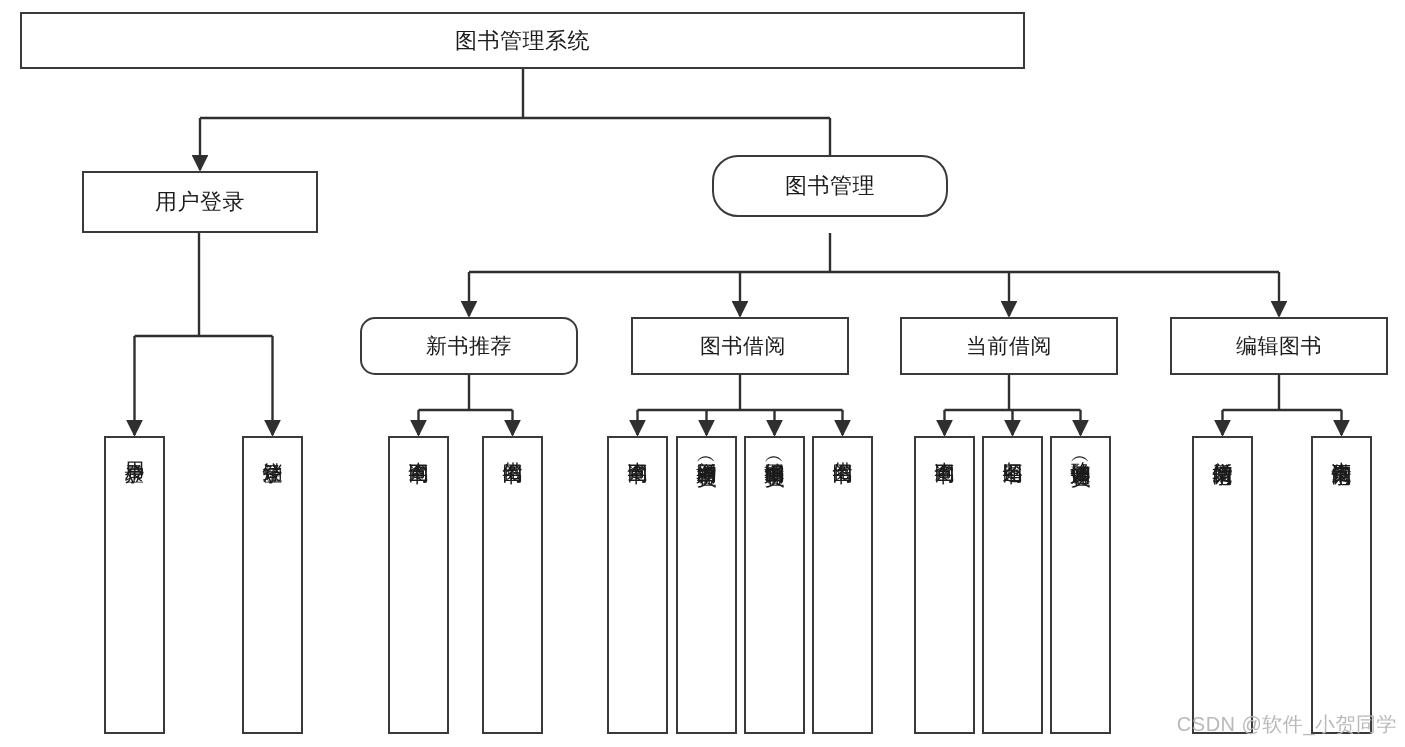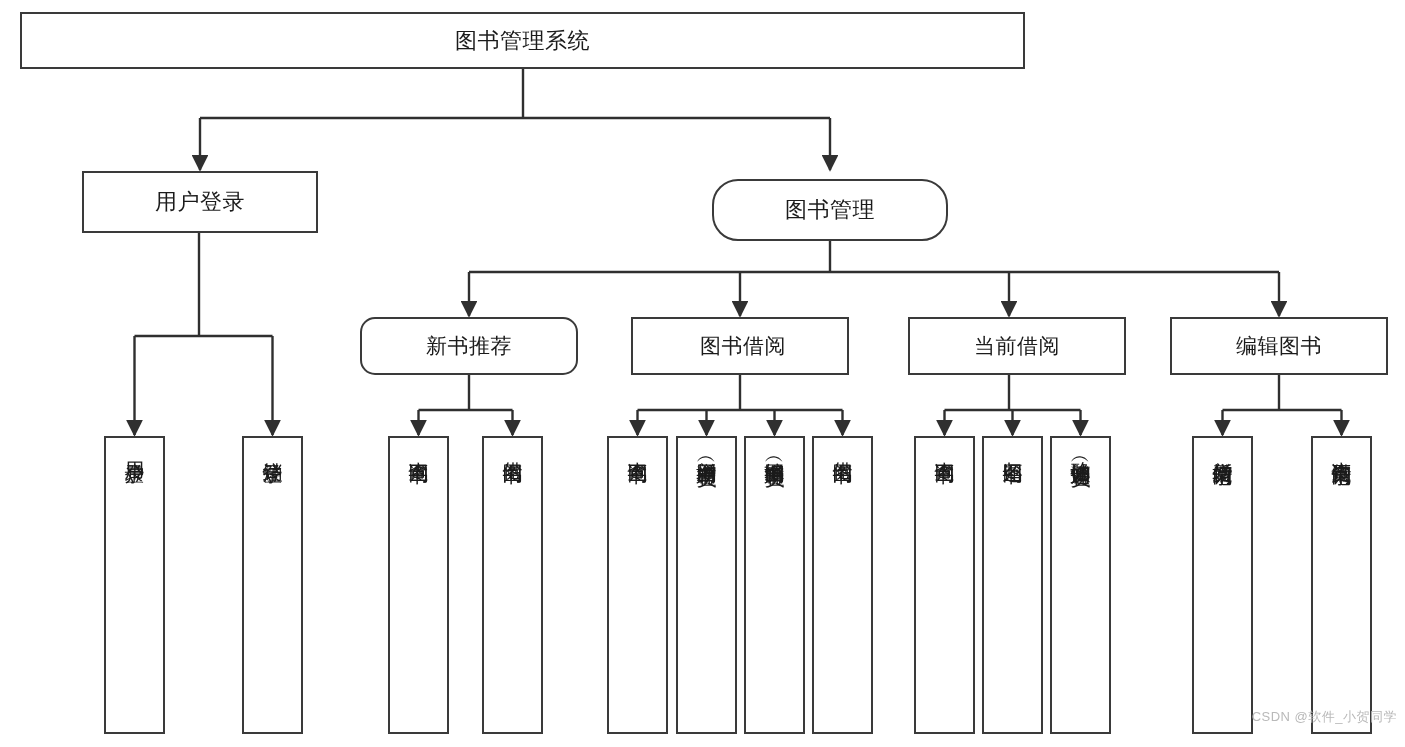--- a/index.html
+++ b/index.html
@@ -57,23 +57,23 @@
     justify-content: center;
     padding-top: 8px;
   }
   .node-box.level0 .node-label,
   .node-box.level1 .node-label {
     font-size: 22px;
   }
   #watermark {
     position: absolute;
     right: 8px;
-    bottom: 21px;
+    bottom: 9px;
     color: #b9b9b9;
-    font-size: 13px;
+    font-size: 20px;
     letter-spacing: 0.5px;
     user-select: none;
     pointer-events: none;
     white-space: nowrap;
   }
 </style>
 </head>
 <body>
 
 <div id="diagram-root">
@@ -121,30 +121,30 @@
       </g>
   </svg>
 
   <div id="nodes-layer">
       <div class="node-box level0" style="left: 20px; top: 12px; width: 1005px; height: 57px;">
         <span class="node-label">图书管理系统</span>
       </div>
       <div class="node-box level1" style="left: 82px; top: 171px; width: 236px; height: 62px;">
         <span class="node-label">用户登录</span>
       </div>
-      <div class="node-box level1" style="left: 712px; top: 179px; width: 236px; height: 62px; border-radius: 26px;">
+      <div class="node-box level1" style="left: 712px; top: 155px; width: 236px; height: 62px; border-radius: 26px;">
         <span class="node-label">图书管理</span>
       </div>
       <div class="node-box level2" style="left: 360px; top: 317px; width: 218px; height: 58px; border-radius: 15px;">
         <span class="node-label">新书推荐</span>
       </div>
       <div class="node-box level2" style="left: 631px; top: 317px; width: 218px; height: 58px; padding-left: 6px;">
         <span class="node-label">图书借阅</span>
       </div>
-      <div class="node-box level2" style="left: 900px; top: 317px; width: 218px; height: 58px; margin-left: 8px;">
+      <div class="node-box level2" style="left: 900px; top: 317px; width: 218px; height: 58px;">
         <span class="node-label">当前借阅</span>
       </div>
       <div class="node-box level2" style="left: 1170px; top: 317px; width: 218px; height: 58px;">
         <span class="node-label">编辑图书</span>
       </div>
       <div class="node-box level3 vertical" style="left: 104px; top: 436px; width: 61px; height: 298px;">
         <span class="node-label">用户登录</span>
       </div>
       <div class="node-box level3 vertical" style="left: 242px; top: 436px; width: 61px; height: 298px;">
         <span class="node-label">注销登录</span>

